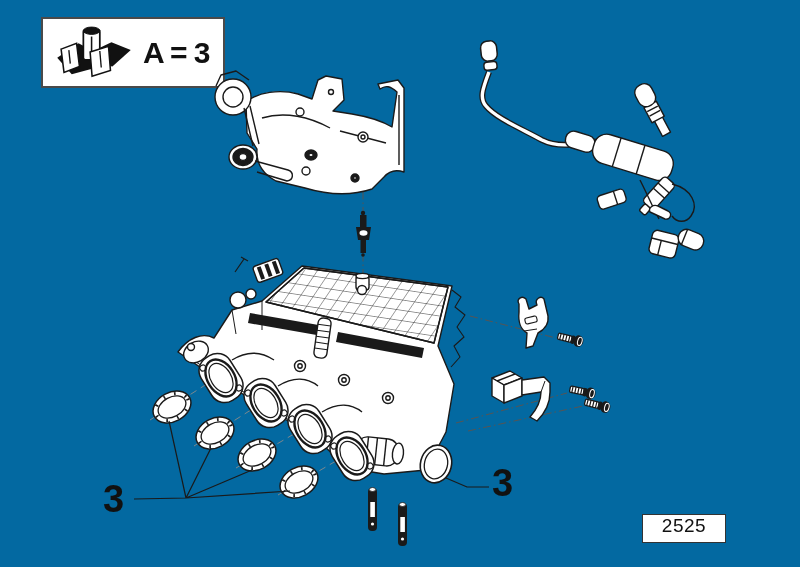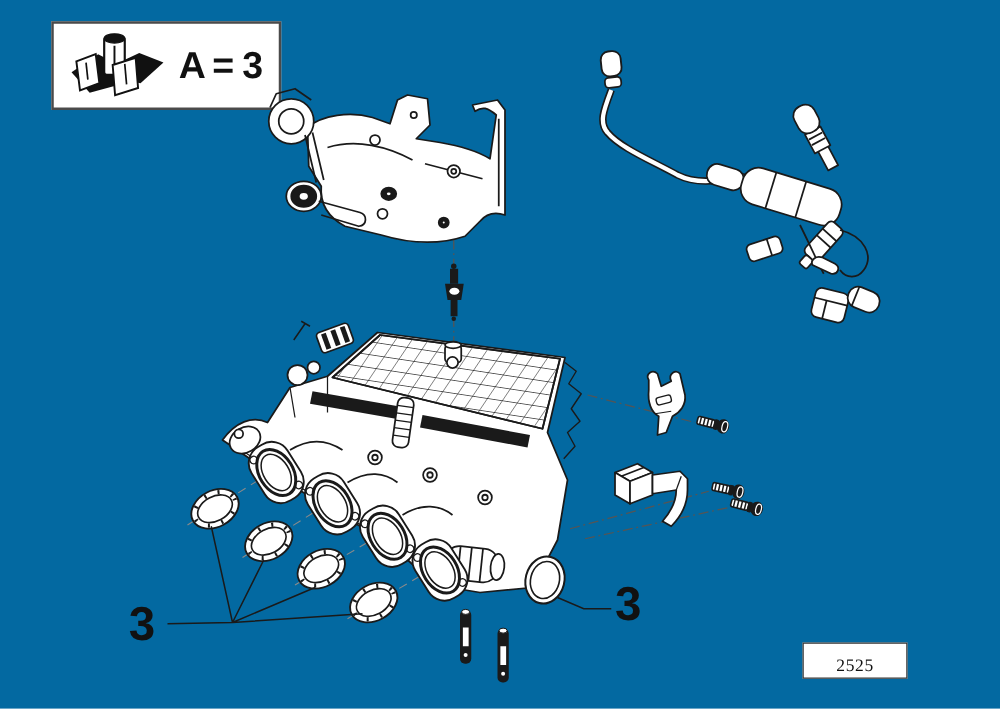--- a/index.html
+++ b/index.html
@@ -14,22 +14,22 @@
   }
   .legend-box .kit-icon{margin-left:10px;flex:0 0 auto;}
   .legend-label{
     font-size:30px;font-weight:bold;color:#111;margin-left:8px;letter-spacing:-1px;
     white-space:nowrap;
   }
   .diagram-svg{position:absolute;left:0;top:0;}
   .figure-number-box{
     position:absolute;left:642px;top:514px;width:84px;height:29px;
     border:1.5px solid #333;background:#fff;box-sizing:border-box;
-    display:flex;align-items:flex-end;justify-content:center;
-    font-size:14px;color:#111;font-weight:500;letter-spacing:.5px;font-family:Liberation Serif, serif;
+    display:flex;align-items:flex-start;justify-content:center;
+    font-size:19px;color:#111;font-weight:500;letter-spacing:.5px;
   }
   .callout-text{
     font-family:"Liberation Sans", sans-serif;font-weight:bold;font-size:38px;fill:#111;
   }
 </style>
 </head>
 <body>
 
 <div class="stage">
 

